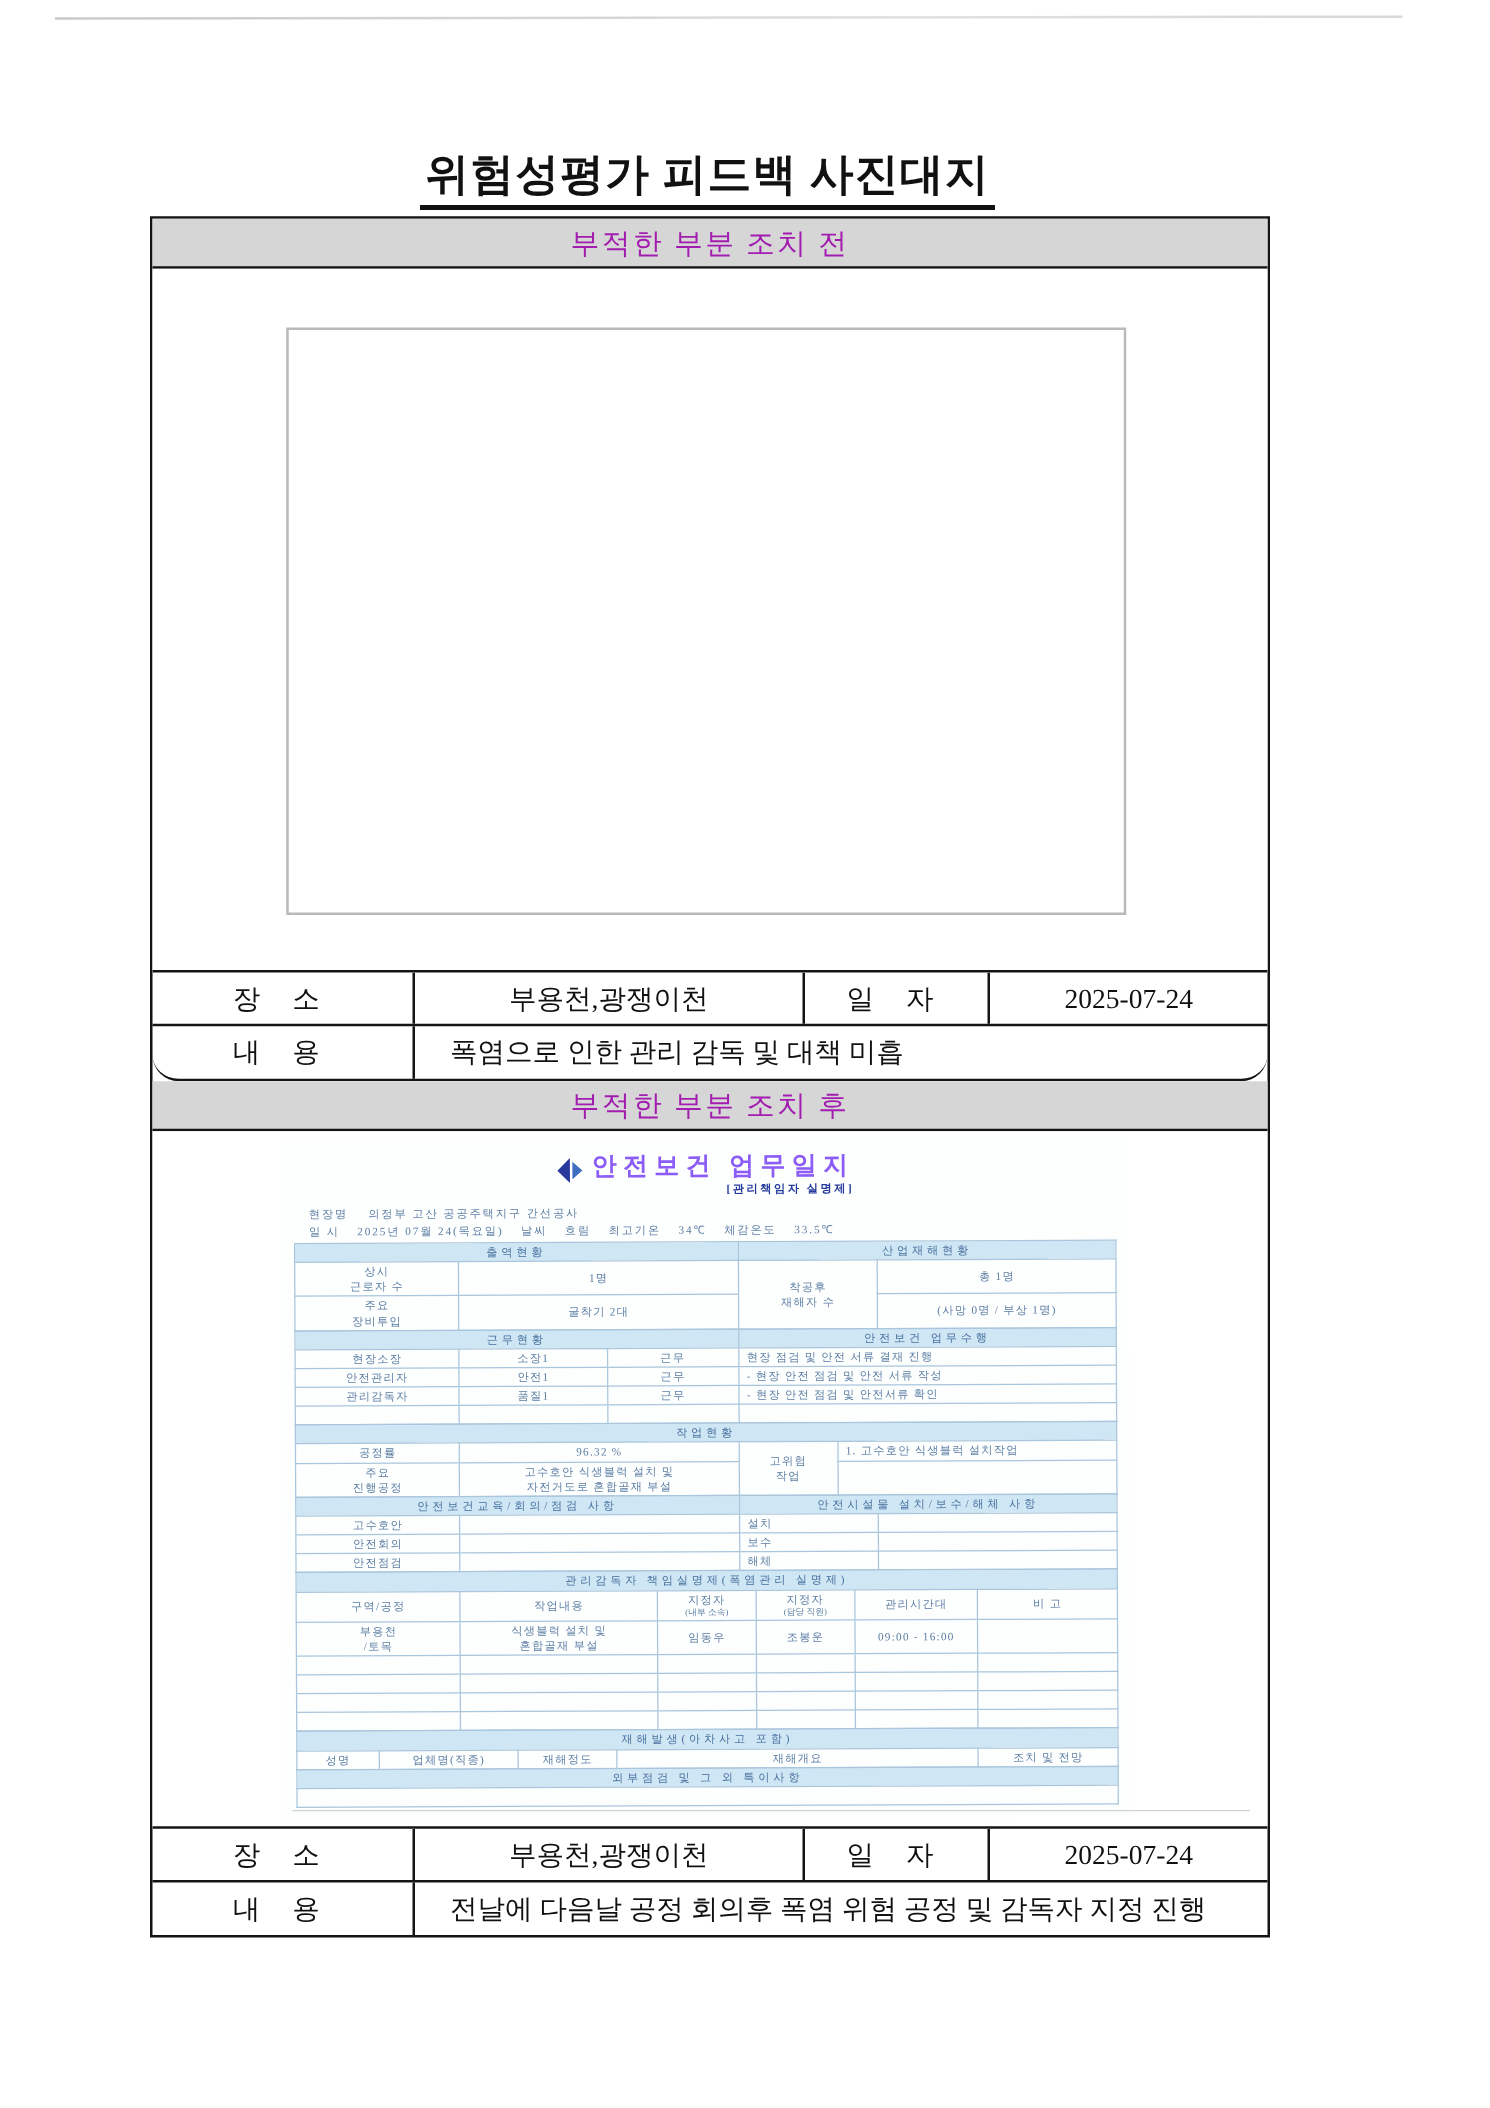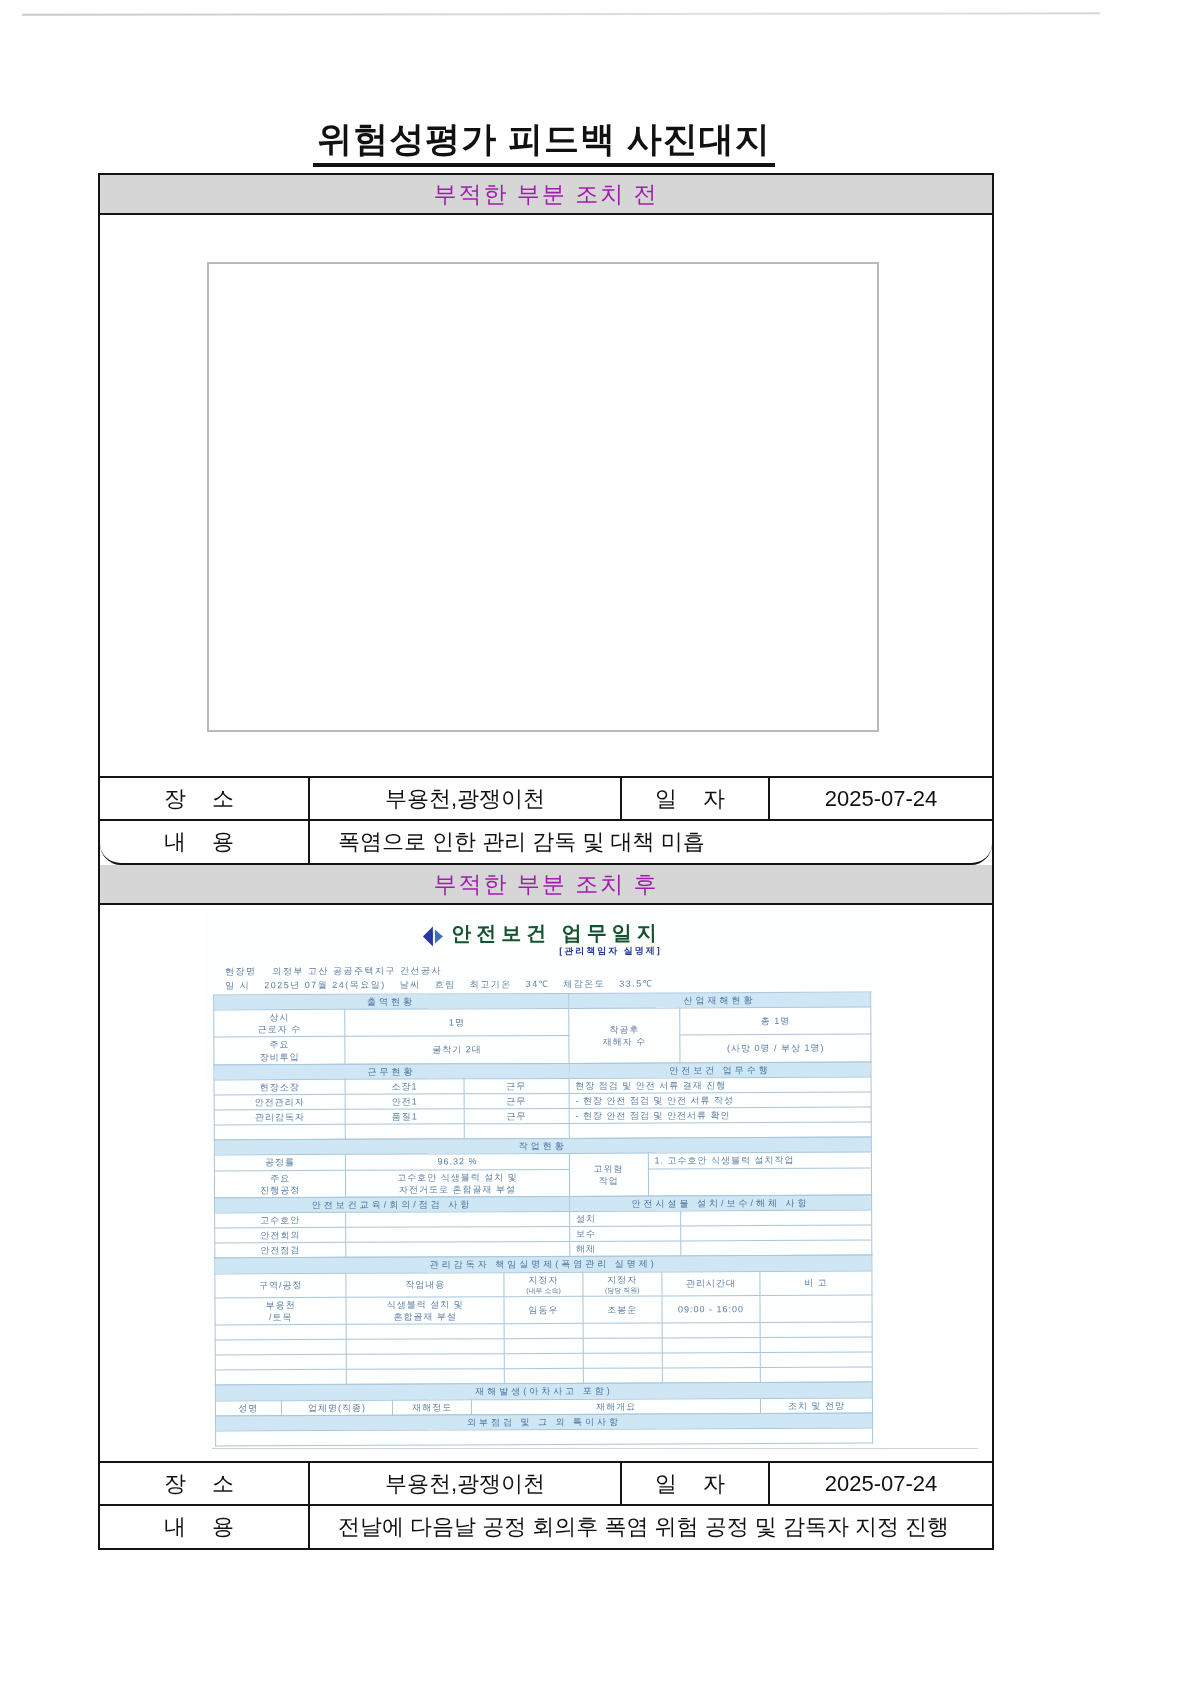--- a/index.html
+++ b/index.html
@@ -1,18 +1,18 @@
 <!DOCTYPE html>
 <html><head>
 <meta charset="utf-8">
 <style>
   html,body{margin:0;padding:0;background:#ffffff;}
   .page{
     position:relative;width:1100px;height:1686px;background:#ffffff;
-    font-family:Liberation Sans, sans-serif;overflow:hidden;color:#111;
+    font-family:Liberation Serif, serif;overflow:hidden;color:#111;margin-left:22px;
   }
   .scan-top{position:absolute;top:13px;left:22px;width:1170px;height:2px;
     background:linear-gradient(90deg,#c0c0c0,#dadada 60%,#cfcfcf);transform:rotate(-0.08deg);opacity:.85;}
   
   .title{position:absolute;top:116px;left:98px;width:892px;text-align:center;margin:0;
     font-size:35px;font-weight:bold;letter-spacing:1px;}
   .title span{border-bottom:4px solid #111;padding:0 4px 5px 4px;}
   
   .doc{position:absolute;left:98px;top:173px;width:892px;border:2px solid #141414;background:#fff;}
   .band{height:38px;background:#d6d6d6;border-bottom:2px solid #141414;display:flex;
@@ -29,21 +29,21 @@
   .c-loc{width:312px;border-right:2px solid #141414;}
   .c-dlabel{width:148px;border-right:2px solid #141414;letter-spacing:10px;}
   .c-date{flex:1;}
   .c-content{flex:1;justify-content:flex-start !important;padding-left:28px;}
   .r-loc{height:41px;}
   .r-content{height:42px;border-radius:21px;}
   
   .worklog{position:absolute;left:104px;top:6px;width:678px;background:#fdfefe;
     transform:rotate(-0.25deg);padding:12px 10px 10px 10px;box-sizing:border-box;}
   .wl-head{display:flex;justify-content:center;align-items:flex-start;gap:5px;margin-bottom:4px;}
-  .wl-title{font-size:20px;font-weight:bold;color:#14532d;letter-spacing:5px;line-height:1;}
+  .wl-title{font-size:20px;font-weight:bold;color:#8b5cf6;letter-spacing:5px;line-height:1;}
   .wl-subtitle{font-size:9px;font-weight:bold;color:#22389a;letter-spacing:2px;text-align:right;margin-top:2px;}
   .wl-meta{font-size:9px;color:#5b7da3;letter-spacing:1.5px;margin:6px 0 3px 12px;line-height:1.5;}
   .wl-meta .ln{display:flex;gap:16px;}
   .wl-meta .ln2{display:flex;gap:0;}
   .wl-meta .ln2 span{margin-right:14px;}
   .wl-table{width:100%;border-collapse:collapse;table-layout:fixed;margin-top:-1px;}
   .wl-table td,.wl-table th{border:1px solid #a9c6dc;font-size:9px;padding:1px 2px;height:12px;
     text-align:center;color:#5b7da3;white-space:pre-line;line-height:1.35;letter-spacing:1px;font-weight:normal;overflow:hidden;}
   .wl-table th{background:#cfe6f5;color:#47709d;letter-spacing:3px;}
   .wl-table .sub{font-size:7px;letter-spacing:0;display:block;}

